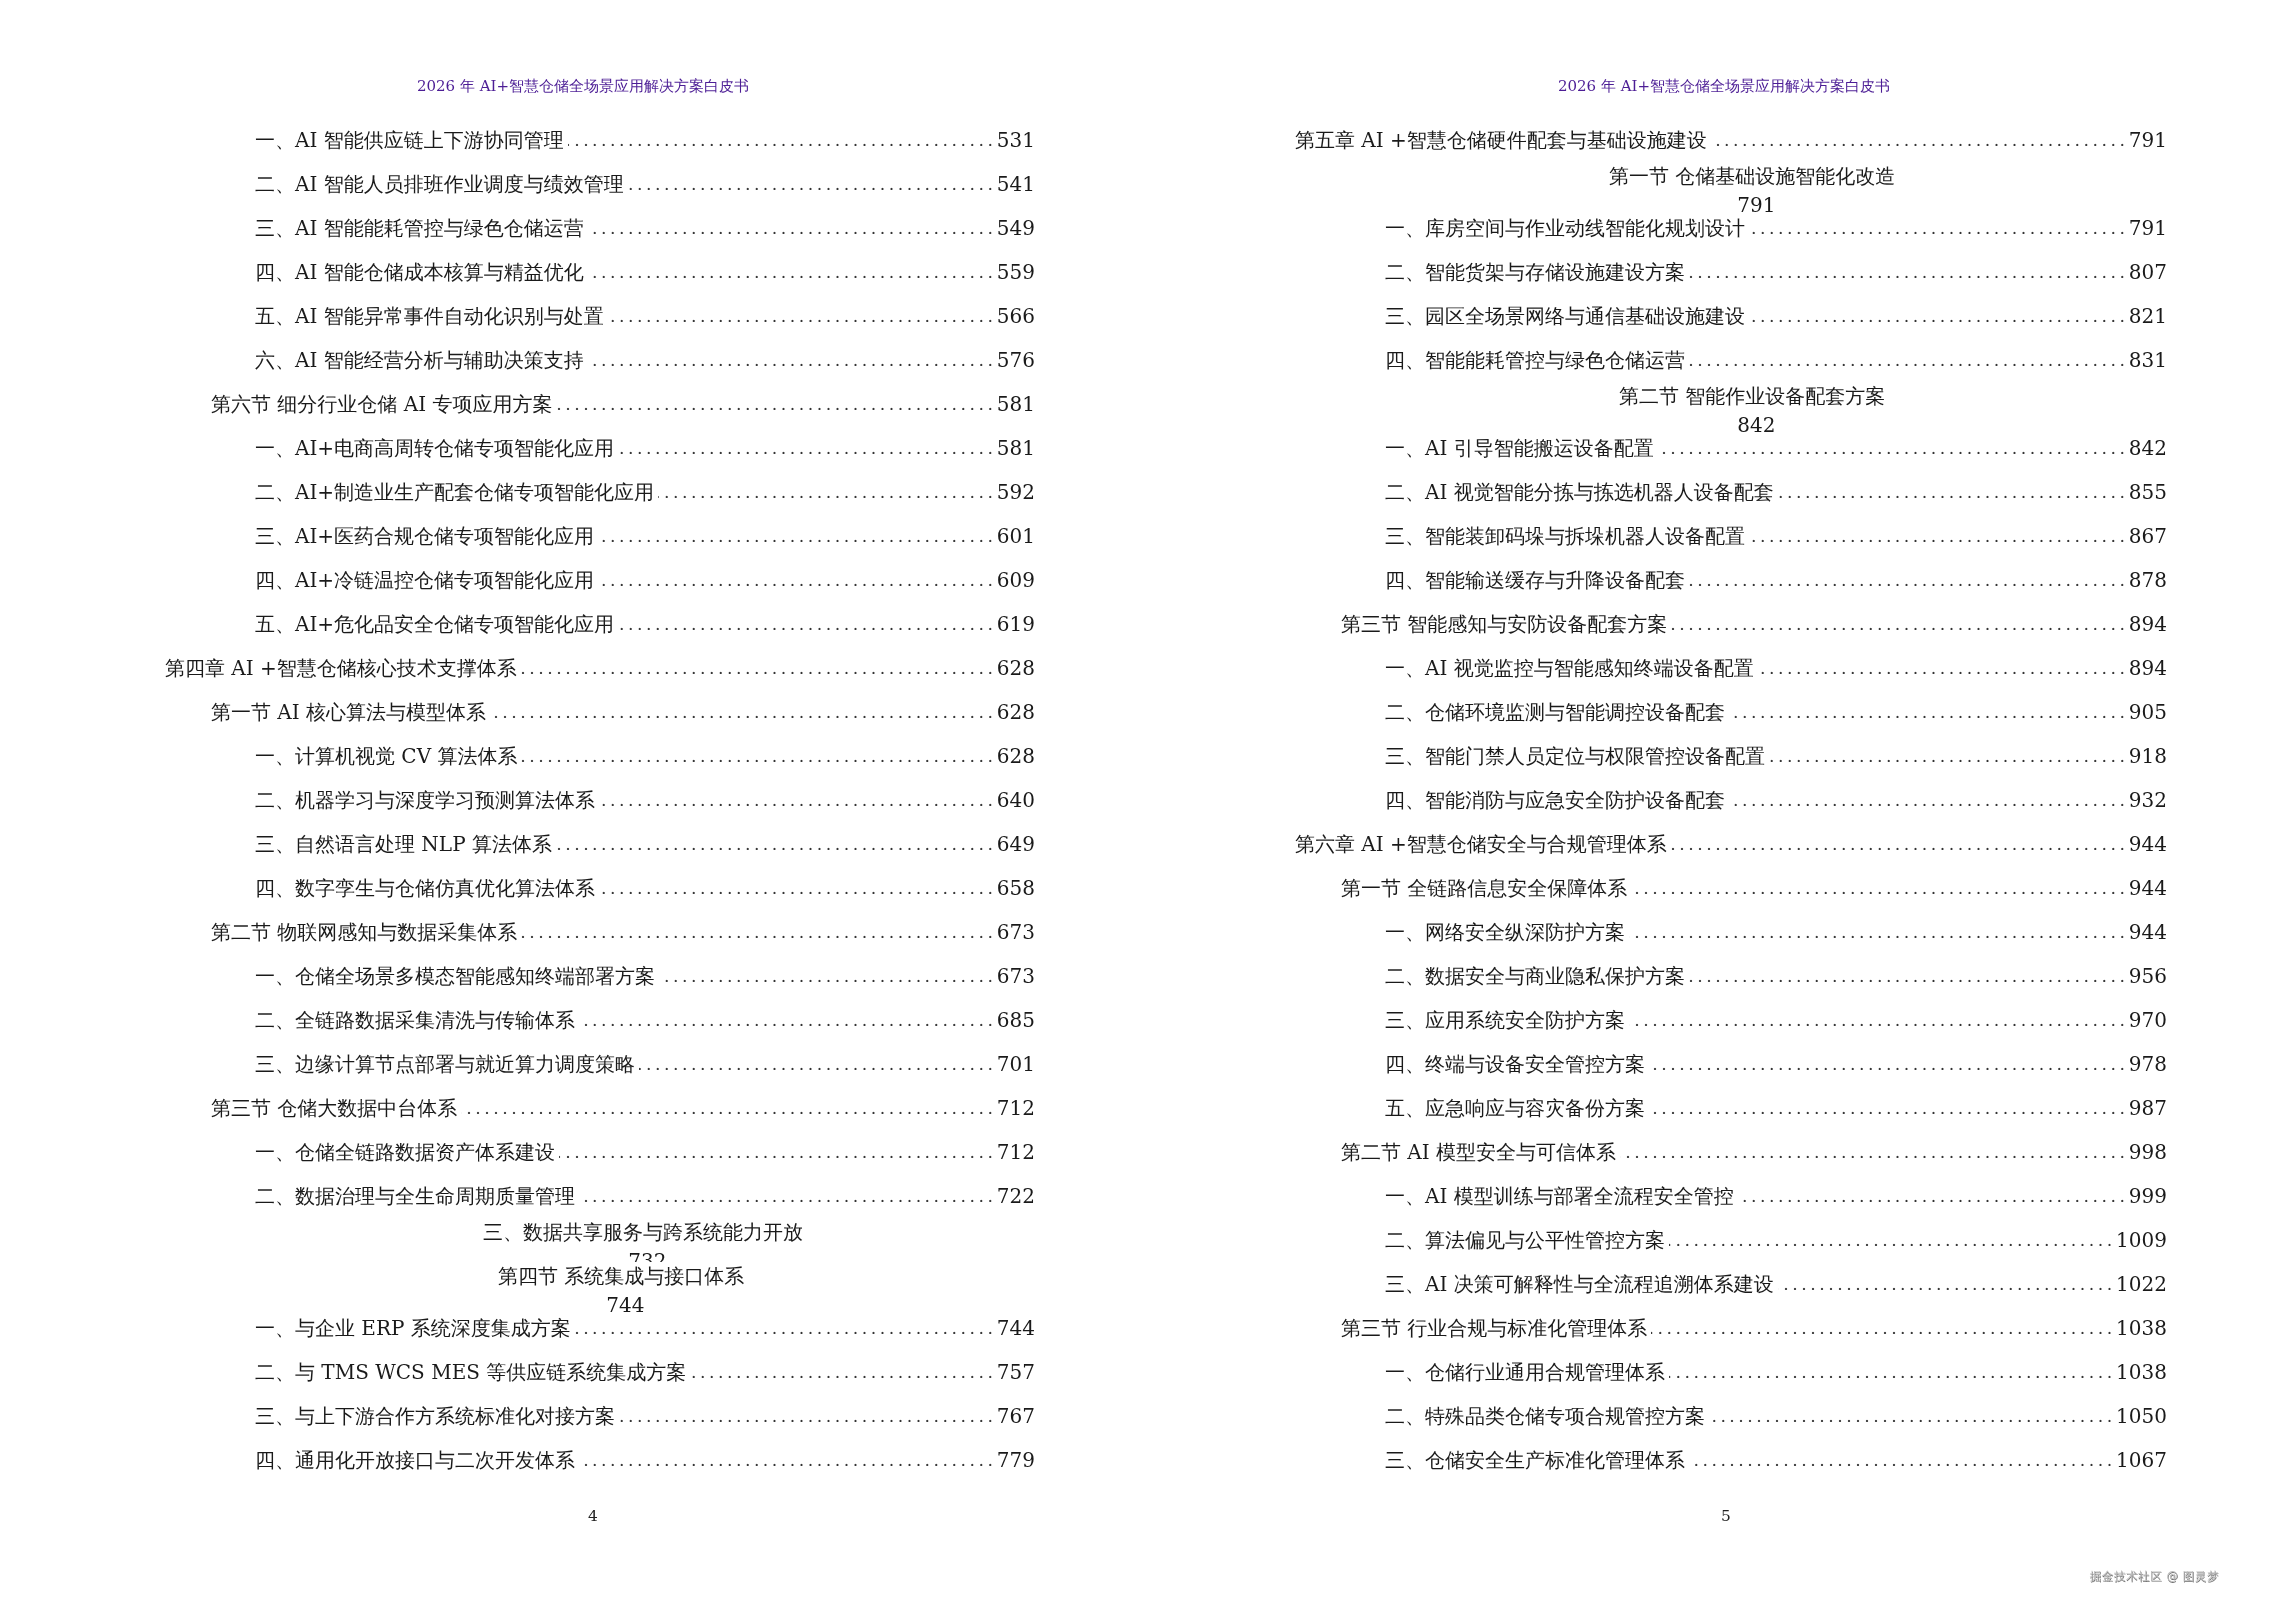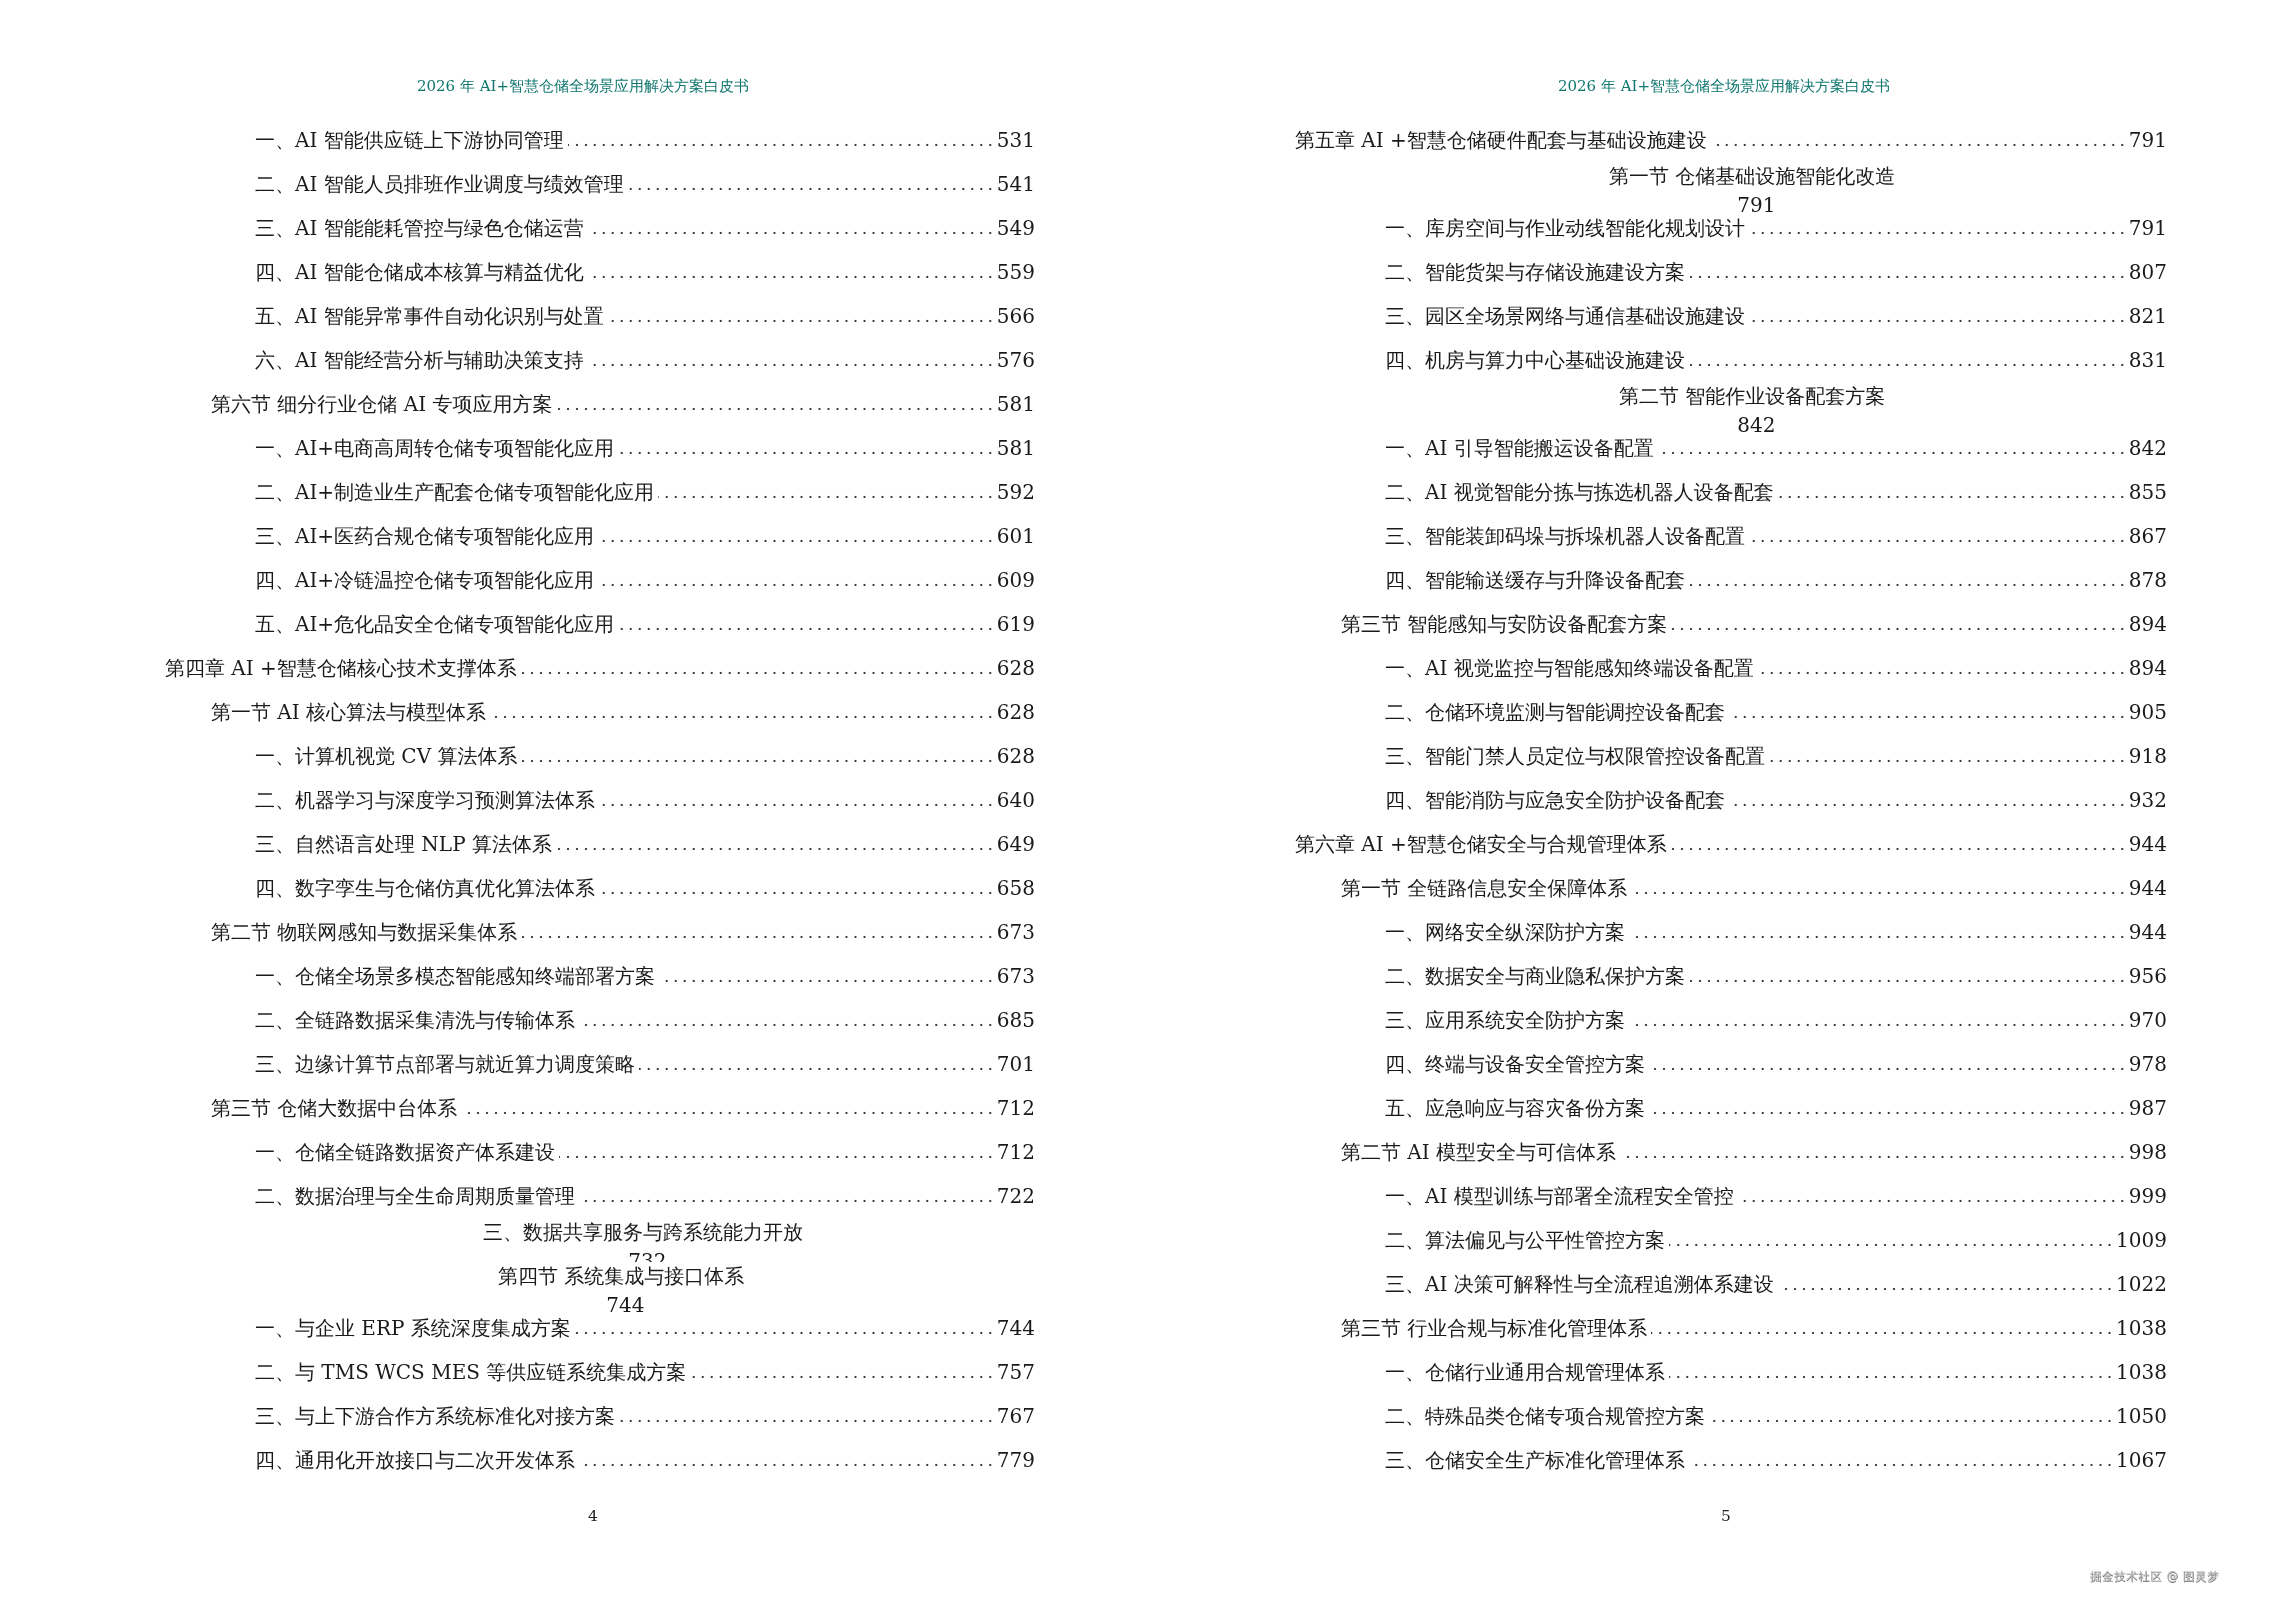--- a/index.html
+++ b/index.html
@@ -1,21 +1,21 @@
 <!DOCTYPE html>
 <html style="font-size:7.7px"><head>
 <meta charset="utf-8">
 <style>
   html, body { margin: 0; padding: 0; background: #ffffff; }
   body { width: 2284px; height: 1622px; position: relative; overflow: hidden;
          font-family: "DejaVu Serif", "Liberation Serif", serif; color: #1a1a1a; }
   .page { position: absolute; top: 0; height: 1622px; }
   .page.left { left: 0; width: 1142px; }
   .page.right { left: 1142px; width: 1142px; }
-  .running-header { position: absolute; top: 77px; font-size: 15px; color: #0f766e; white-space: nowrap;
+  .running-header { position: absolute; top: 77px; font-size: 15px; color: #4c1d95; white-space: nowrap;
                     transform: translateX(-50%); letter-spacing: 0; }
   .toc { position: absolute; top: 118px; margin: 0; padding: 0; list-style: none; }
   .toc-row { position: relative; height: 44px; display: flex; align-items: center; font-size: 20px; line-height: 29px; white-space: nowrap; }
   .toc-row .title { background: #fff; padding-right: 3.9px; position: relative; z-index: 1; }
   .toc-row .leader { flex: 1; height: 29px; position: relative; overflow: hidden; }
   .toc-row .leader::before { content: ". . . . . . . . . . . . . . . . . . . . . . . . . . . . . . . . . . . . . . . . . . . . . . . . . . . . . . . . . . . . . . . . . . . . . . . . . . . . . . . . . . . . . . . . . . . . . . . . . . . . . . . . . . . . . . . . . . . . . . . . . . . . . . . . . . . . . . . . . . . . . . . . . . . . . . . . . . . . .";
          position: absolute; right: 0; top: 0; font-size: 17.3px; letter-spacing: -1px; white-space: nowrap; color: #333; }
   .toc-row .page-num { padding-left: 4.8px; background: #fff; text-align: right; min-width: 29px; }
   .lvl-chapter .title { }
   .page-footer { position: absolute; top: 1507px; font-size: 15.4px; transform: translateX(-50%); color: #222; }
@@ -209,21 +209,21 @@
         <span class="title">二、智能货架与存储设施建设方案</span>
         <span class="leader"></span>
         <span class="page-num">807</span>
       </li>
       <li class="toc-row lvl-item" style="padding-left: 90px;">
         <span class="title">三、园区全场景网络与通信基础设施建设</span>
         <span class="leader"></span>
         <span class="page-num">821</span>
       </li>
       <li class="toc-row lvl-item" style="padding-left: 90px;">
-        <span class="title">四、机房与算力中心基础设施建设</span>
+        <span class="title">四、智能能耗管控与绿色仓储运营</span>
         <span class="leader"></span>
         <span class="page-num">831</span>
       </li>
       <li class="toc-row lvl-section" style="padding-left: 46px; flex-direction: column;">
         <span class="title">第二节 智能作业设备配套方案</span>
         <span class="leader"></span>
         <span class="page-num">842</span>
       </li>
       <li class="toc-row lvl-item" style="padding-left: 90px;">
         <span class="title">一、AI 引导智能搬运设备配置</span>

